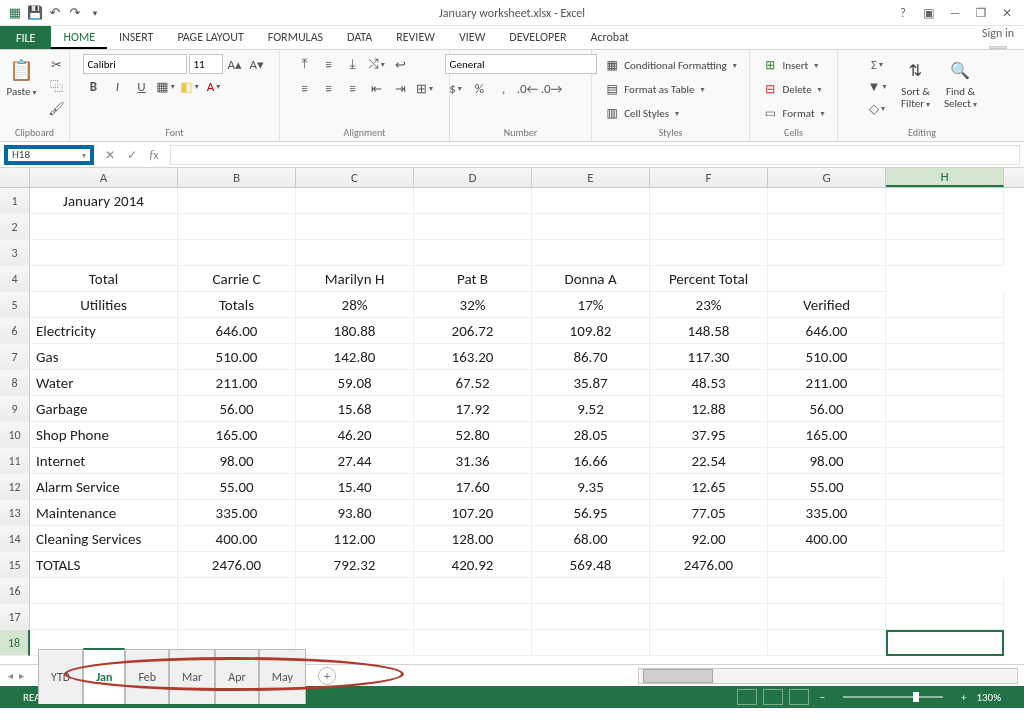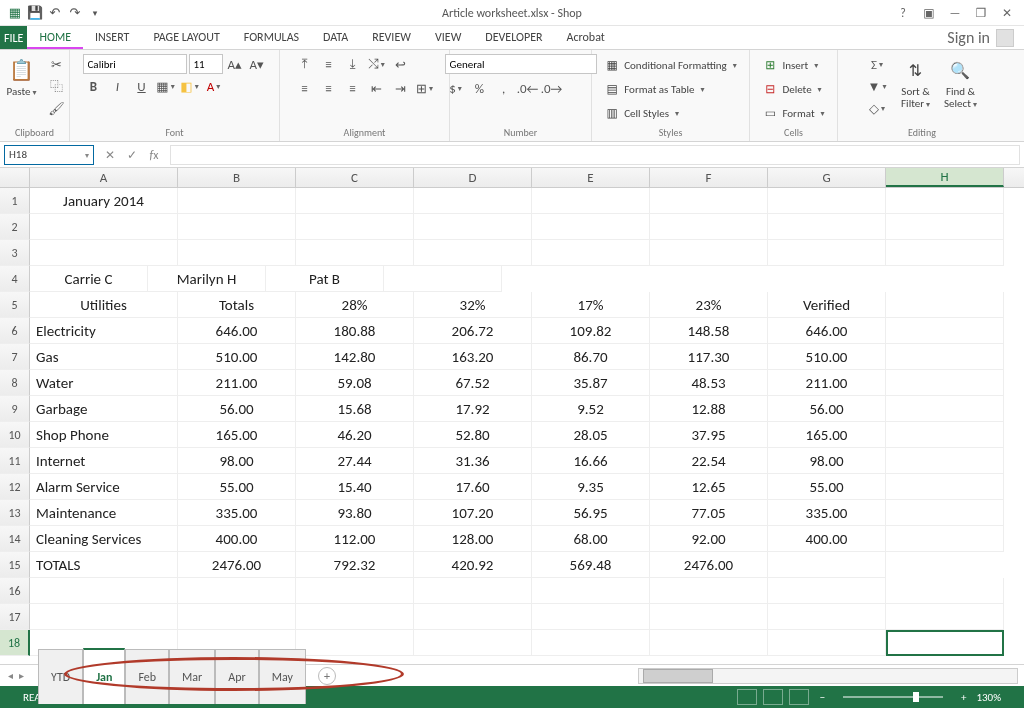--- a/index.html
+++ b/index.html
@@ -8,24 +8,24 @@
 
 .titlebar { height: 26px; background: #fff; display: flex; align-items: center; border-bottom: 1px solid #e5e5e5; position: relative; }
 .qat { display: flex; align-items: center; gap: 2px; padding-left: 6px; }
 .qat span { width: 18px; height: 18px; display: inline-flex; align-items: center; justify-content: center; font-size: 13px; color: #555; }
 .title-center { position: absolute; left: 0; right: 0; text-align: center; font-size: 12px; color: #555; pointer-events: none; }
 .title-right { margin-left: auto; display: flex; gap: 4px; padding-right: 6px; }
 .title-right span { width: 22px; height: 18px; display: inline-flex; align-items: center; justify-content: center; font-size: 12px; color: #666; }
 
 
 .ribbon-tabs { height: 24px; background: #fff; display: flex; align-items: stretch; border-bottom: 1px solid #d4d4d4; }
-.file-tab { background: #217346; color: #fff; padding: 0 4px; display: flex; align-items: center; font-size: 12px; }
+.file-tab { background: #217346; color: #fff; padding: 0 16px; display: flex; align-items: center; font-size: 12px; }
 .rtab { padding: 0 12px; display: flex; align-items: center; font-size: 12px; color: #444; border-bottom: 2px solid transparent; }
-.rtab.active { color: #217346; border-bottom: 2px solid #d946ef; }
-.signin { margin-left: auto; padding: 0 10px; display: flex; align-items: center; gap: 6px; font-size: 16px; color: #666; }
+.rtab.active { color: #217346; border-bottom: 2px solid #000000; }
+.signin { margin-left: auto; padding: 0 10px; display: flex; align-items: center; gap: 6px; font-size: 12px; color: #666; flex-direction: column; }
 .signin .avatar { width: 18px; height: 18px; background: #e1e1e1; border: 1px solid #ccc; }
 
 
 .ribbon { height: 92px; background: #f9f9f9; border-bottom: 1px solid #d4d4d4; display: flex; }
 .group { border-right: 1px solid #e1e1e1; padding: 4px 8px 2px 8px; display: flex; flex-direction: column; align-items: center; position: relative; }
 .group-label { position: absolute; bottom: 2px; left: 0; right: 0; text-align: center; font-size: 10px; color: #777; }
 .group-body { flex: 1; display: flex; align-items: flex-start; gap: 6px; }
 .big-btn { display: flex; flex-direction: column; align-items: center; gap: 2px; padding: 2px 4px; }
 .big-btn .icn { width: 28px; height: 28px; display: flex; align-items: center; justify-content: center; font-size: 20px; }
 .big-btn .lbl { font-size: 11px; color: #444; line-height: 12px; text-align: center; }
@@ -33,21 +33,21 @@
 .row { display: flex; gap: 2px; align-items: center; }
 .small-sel { height: 20px; border: 1px solid #c6c6c6; background: #fff; font-size: 11px; padding: 0 4px; }
 .small-btn { width: 20px; height: 20px; display: inline-flex; align-items: center; justify-content: center; font-size: 13px; color: #555; border: 1px solid transparent; }
 .row.icons .small-btn { width: 22px; }
 .menu-line { display: flex; align-items: center; gap: 4px; font-size: 11px; color: #444; height: 22px; padding: 0 4px; white-space: nowrap; }
 .menu-line .mi { width: 16px; height: 16px; display: inline-flex; align-items: center; justify-content: center; font-size: 12px; }
 .dd::after { content: "▾"; font-size: 8px; color: #666; margin-left: 2px; }
 
 
 .fbar { height: 26px; border-bottom: 1px solid #d4d4d4; display: flex; align-items: center; gap: 6px; padding: 2px 4px; }
-.namebox { width: 90px; height: 20px; border: 1px solid #0369a1; font-size: 11px; padding: 0 4px; display: flex; align-items: center; justify-content: space-between; }
+.namebox { width: 90px; height: 20px; border: 4px solid #0369a1; font-size: 11px; padding: 0 4px; display: flex; align-items: center; justify-content: space-between; }
 .fx-btns { display: flex; gap: 2px; }
 .fx-btns span { width: 20px; height: 20px; display: inline-flex; align-items: center; justify-content: center; color: #888; font-size: 12px; }
 .formula-input { flex: 1; height: 20px; border: 1px solid #e1e1e1; padding: 0 4px; font-size: 11px; }
 
 
 .gridwrap { position: relative; height: 496px; overflow: hidden; }
 .colheads { display: flex; height: 20px; background: linear-gradient(#f7f7f7,#ececec); border-bottom: 1px solid #ccc; }
 .corner { width: 30px; border-right: 1px solid #ccc; background: linear-gradient(#f7f7f7,#ececec); }
 .ch { border-right: 1px solid #ccc; text-align: center; font-size: 13px; color: #555; display: flex; align-items: center; justify-content: center; }
 .ch.sel { background: #d5e6d0; color: #217346; border-bottom: 2px solid #217346; }
@@ -85,21 +85,21 @@
 <body>
 
 <div class="titlebar">
   <div class="qat">
     <span style="color:#217346">▦</span>
     <span>💾</span>
     <span>↶</span>
     <span>↷</span>
     <span style="font-size:9px">▾</span>
   </div>
-  <div class="title-center">Article worksheet.xlsx - Shop</div>
+  <div class="title-center">January worksheet.xlsx - Excel</div>
   <div class="title-right">
     <span>?</span>
     <span>▣</span>
     <span>—</span>
     <span>❐</span>
     <span>✕</span>
   </div>
 </div>
 
 <div class="ribbon-tabs">
@@ -321,23 +321,26 @@
         <div class="cell wB"></div>
         <div class="cell wC"></div>
         <div class="cell wD"></div>
         <div class="cell wE"></div>
         <div class="cell wF"></div>
         <div class="cell wG"></div>
         <div class="cell wH"></div>
       </div>
       <div class="grow">
         <div class="rh">4</div>
+        <div class="cell wA c">Total</div>
         <div class="cell wC c">Carrie C</div>
         <div class="cell wD c">Marilyn H</div>
         <div class="cell wE c">Pat B</div>
+        <div class="cell wF c">Donna A</div>
+        <div class="cell wG c">Percent Total</div>
         <div class="cell wH c"></div>
       </div>
       <div class="grow">
         <div class="rh">5</div>
         <div class="cell wA c">Utilities</div>
         <div class="cell wB c">Totals</div>
         <div class="cell wC c">28%</div>
         <div class="cell wD c">32%</div>
         <div class="cell wE c">17%</div>
         <div class="cell wF c">23%</div>

